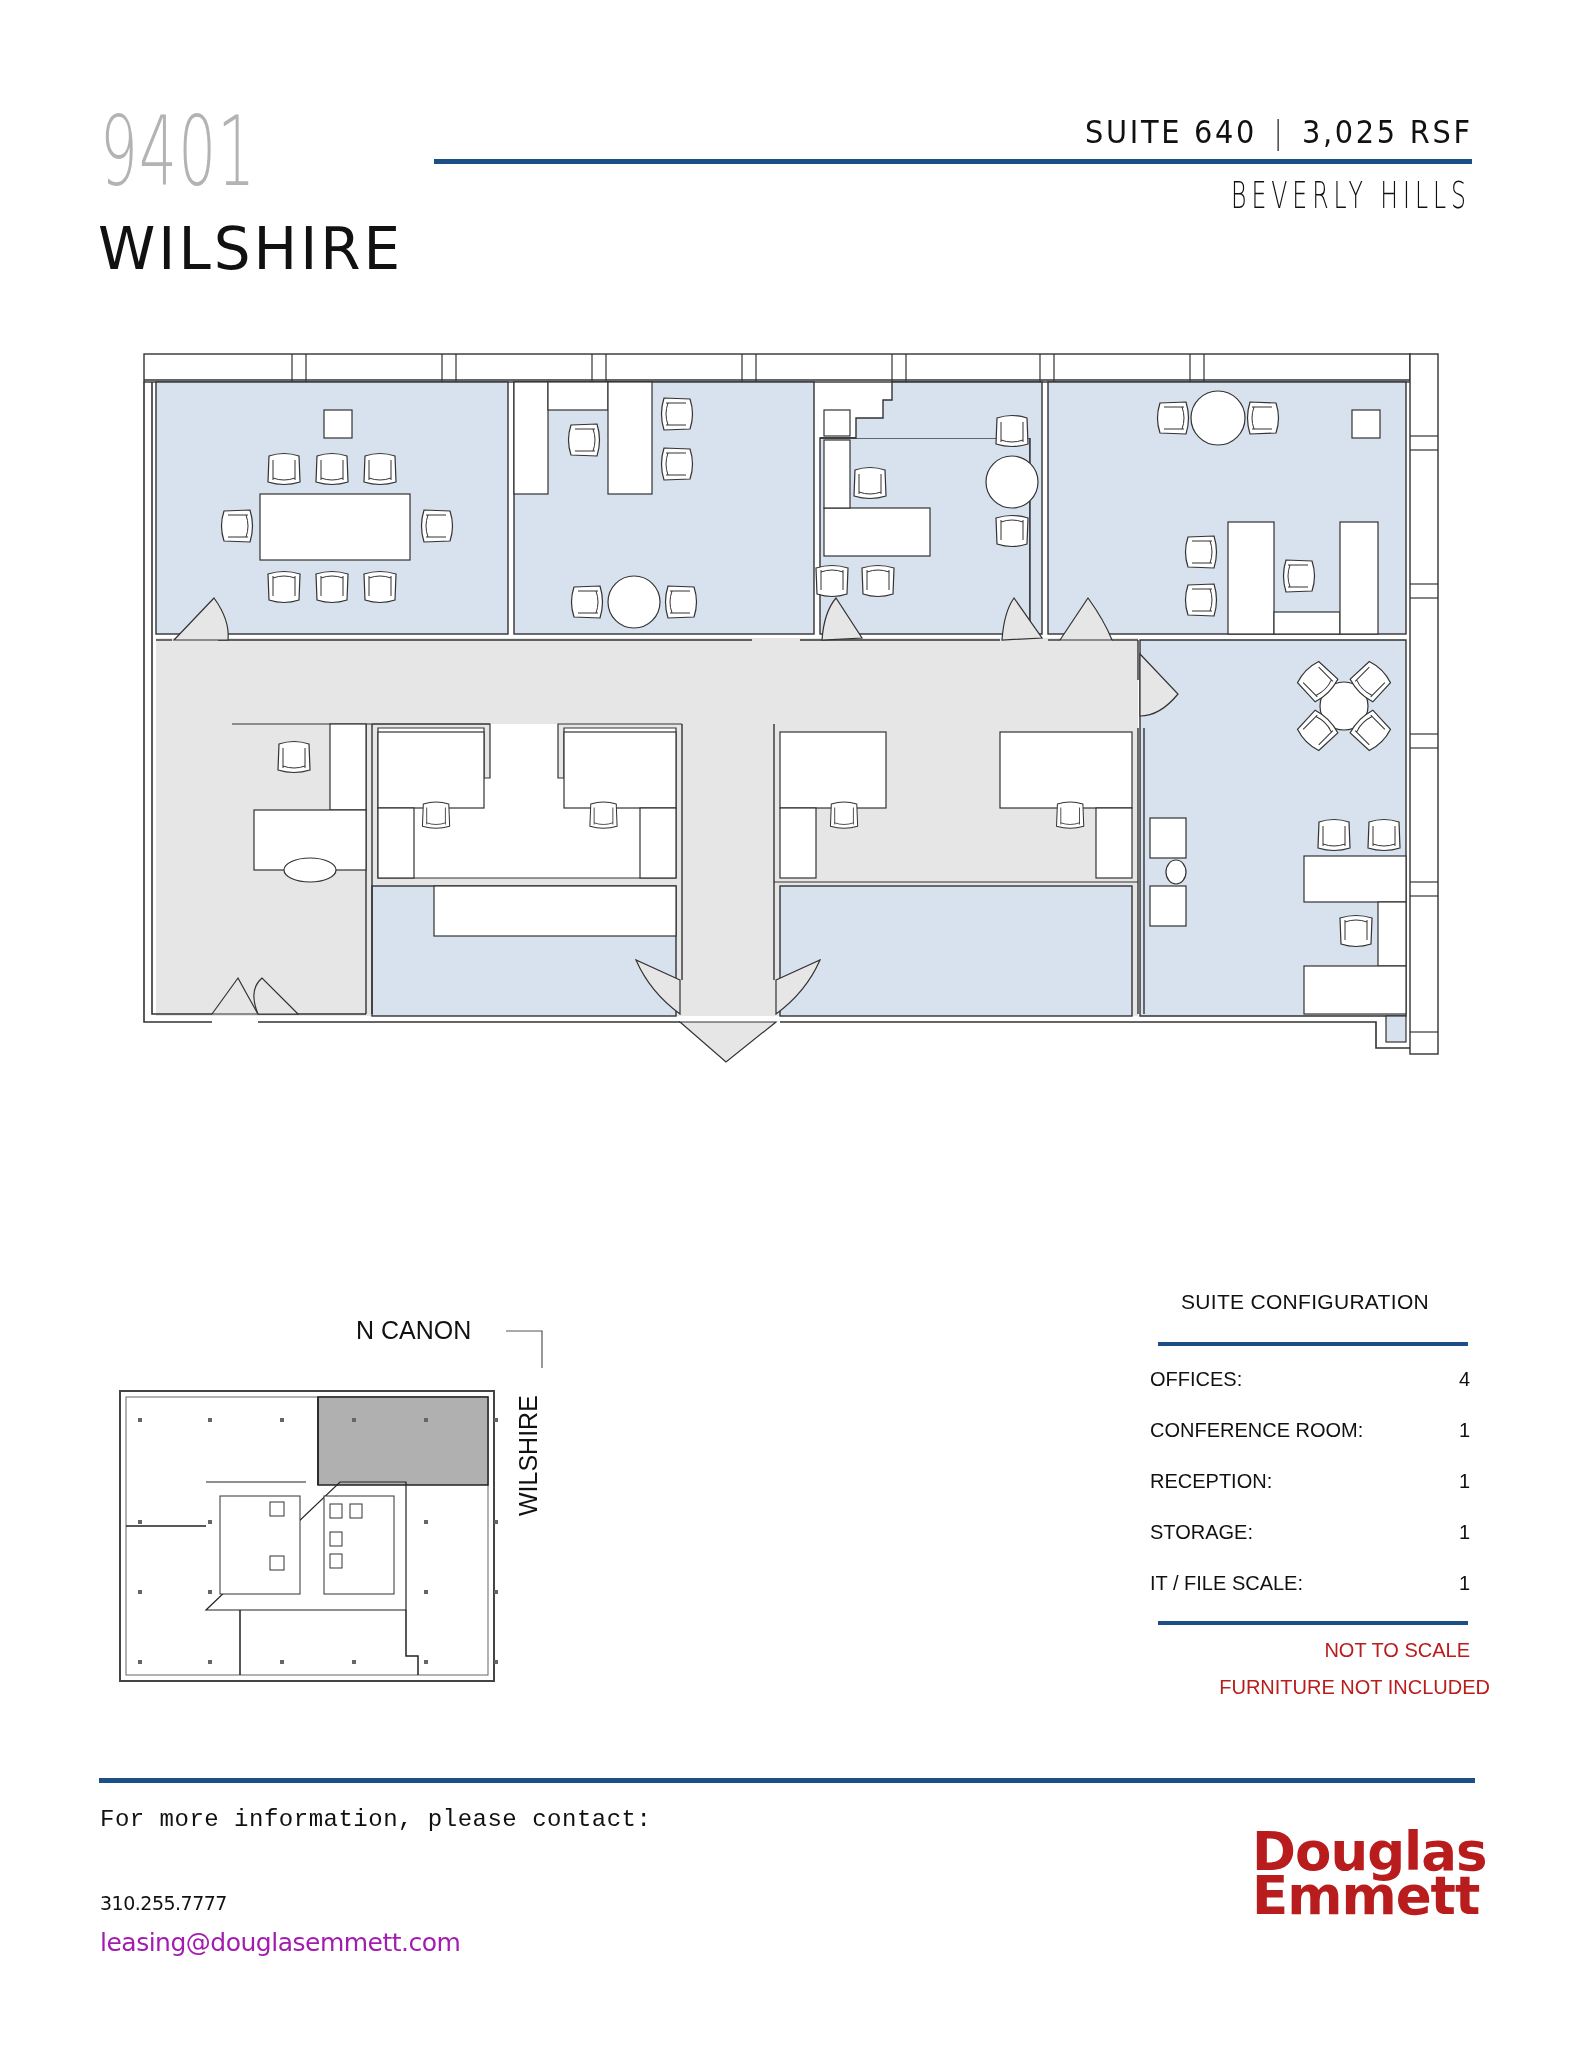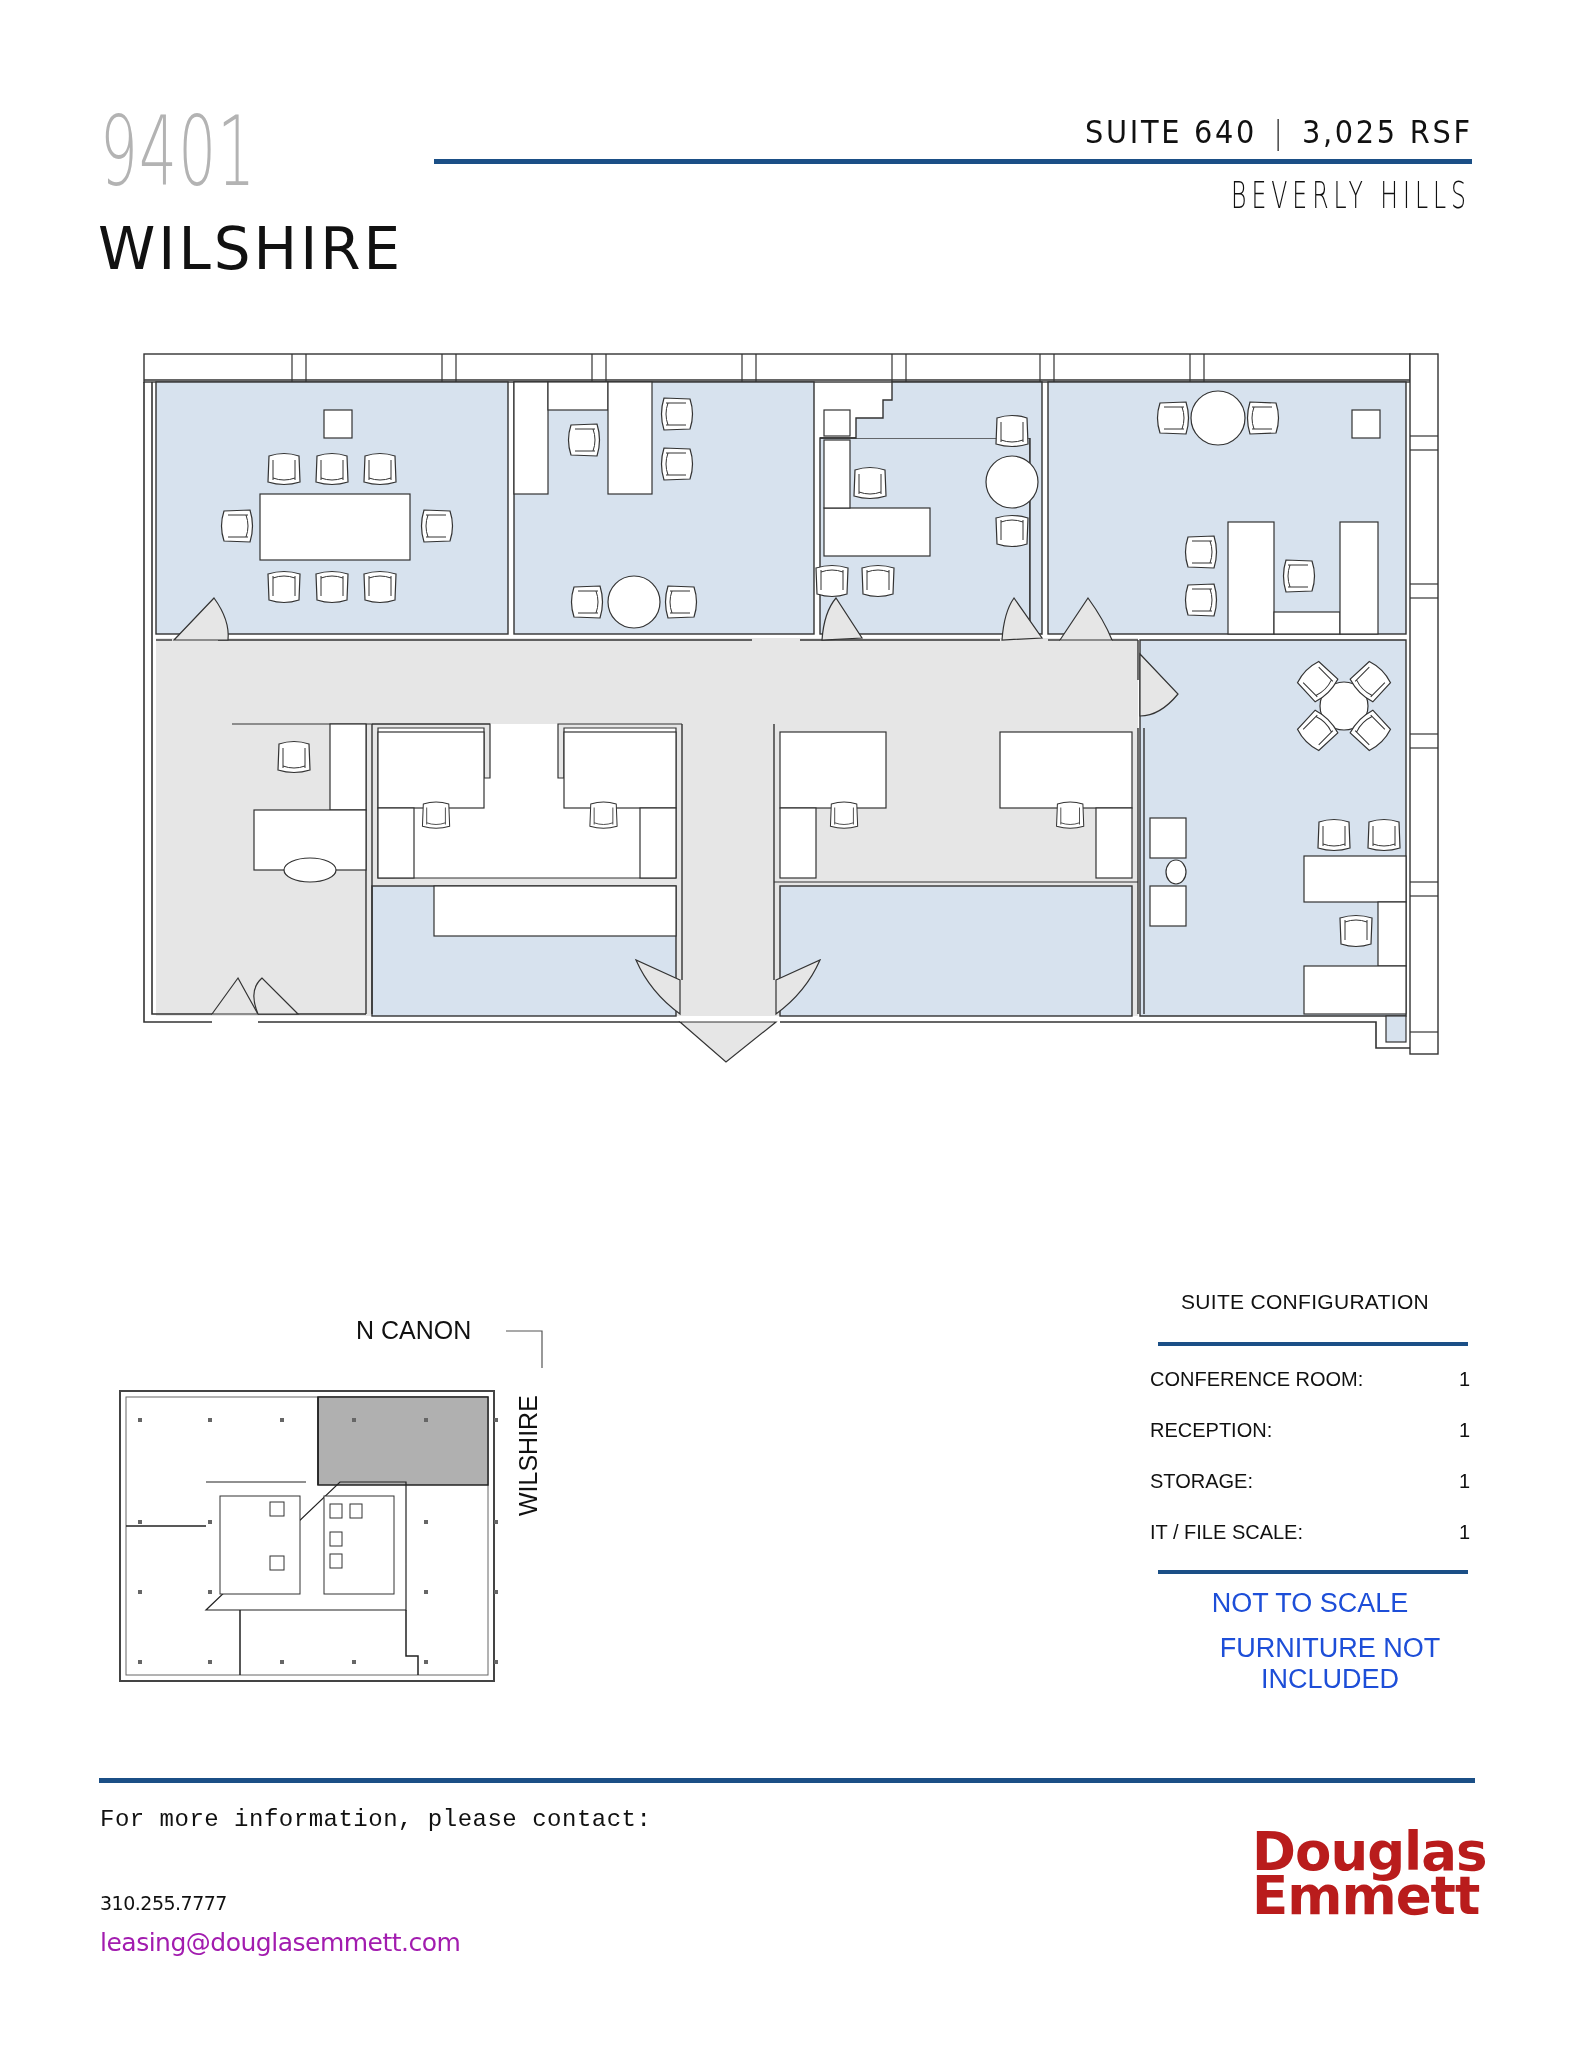--- a/index.html
+++ b/index.html
@@ -25,21 +25,21 @@
     
     .config { left: 1150px; top: 1290px; width: 330px; }
     .config-title { font-size: 21px; text-align: center; width: 310px; margin-left: 0px; letter-spacing: 0.3px; color: #111; }
     .config-rule { width: 310px; height: 4px; background: #1b4f86; margin-left: 8px; }
     .config-rule.top { margin-top: 28px; }
     .config-row { position: relative; width: 320px; height: 51px; font-size: 20px; color: #111; }
     .config-row .label { position: absolute; left: 0; top: 22px; }
     .config-row .val { position: absolute; right: 0; top: 22px; }
     .config-rows { margin-top: 0px; }
     .config-rule.bottom { margin-top: 20px; }
-    .config-note { font-size: 27px; text-align: center; width: 320px; color: #1d4ed8; }
+    .config-note { font-size: 20px; text-align: right; width: 320px; color: #b91c1c; }
     .config-note.n1 { margin-top: 14px; }
     .config-note.n2 { margin-top: 14px; margin-left: 20px; }
 
     
     .footer-rule { left: 99px; top: 1778px; width: 1376px; height: 5px; background: #1b4f86; }
     .contact-heading { left: 100px; top: 1806px; font-family: Liberation Mono, monospace; font-size: 24px; color: #111; letter-spacing: 0.5px; }
     .contact-phone { left: 100px; top: 1892px; font-family: "DejaVu Sans", sans-serif; font-size: 19px; color: #111; letter-spacing: -0.5px; }
     .contact-email { left: 100px; top: 1928px; font-family: "DejaVu Sans", sans-serif; font-size: 25px; color: #a21caf; letter-spacing: -0.5px; }
     .logo { left: 1252px; top: 1830px; font-family: "DejaVu Sans", sans-serif; font-weight: bold; color: #b91c1c; font-size: 53px; line-height: 44px; letter-spacing: -1px; }
     .logo span { display: block; }
@@ -280,20 +280,24 @@
   </svg>
   <div class="abs" style="left:246px; top:-4px; font-size:25px; font-family:'Liberation Sans',sans-serif; color:#111;">N CANON</div>
   <div class="abs" style="left:404px; top:196px; font-size:25px; font-family:'Liberation Sans',sans-serif; color:#111; transform: rotate(-90deg); transform-origin: left top; white-space:nowrap;">WILSHIRE</div>
 </div>
 
 <div class="abs config">
   <div class="config-title">SUITE CONFIGURATION</div>
   <div class="config-rule top"></div>
   <div class="config-rows">
     <div class="config-row">
+      <span class="label">OFFICES:</span>
+      <span class="val">4</span>
+    </div>
+    <div class="config-row">
       <span class="label">CONFERENCE ROOM:</span>
       <span class="val">1</span>
     </div>
     <div class="config-row">
       <span class="label">RECEPTION:</span>
       <span class="val">1</span>
     </div>
     <div class="config-row">
       <span class="label">STORAGE:</span>
       <span class="val">1</span>

